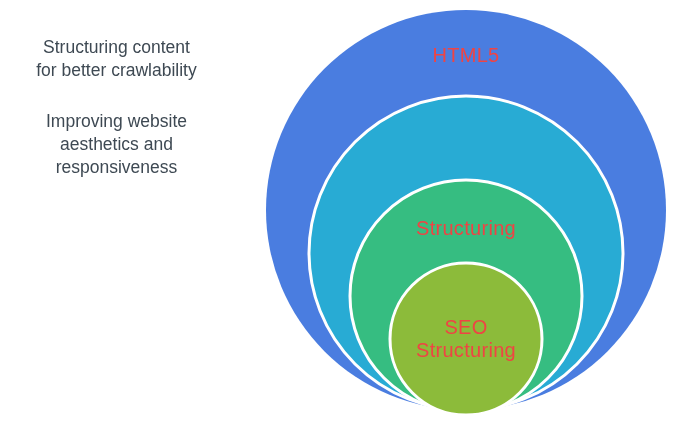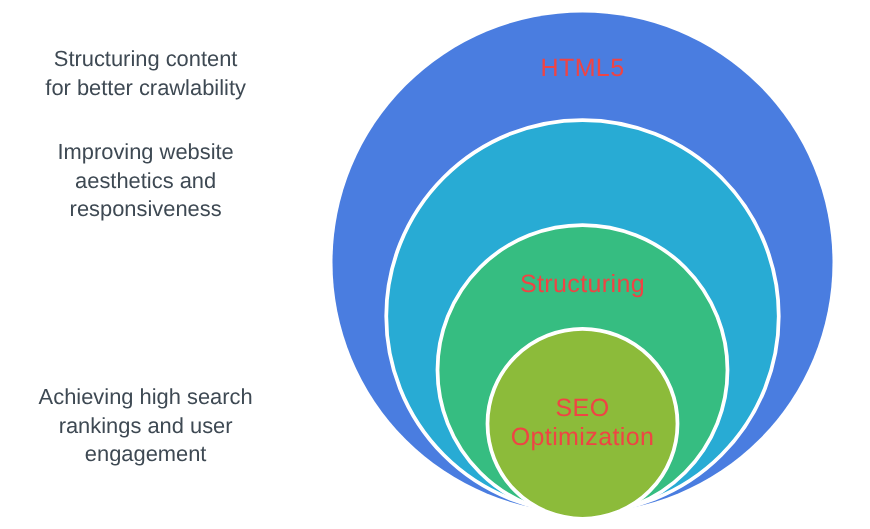--- a/index.html
+++ b/index.html
@@ -55,24 +55,21 @@
   <svg class="diagram-svg" width="696" height="423" viewBox="0 0 696 423">
     <circle cx="466" cy="210" r="200" fill="#4a7de0"></circle>
     <circle class="ring-stroked" cx="466" cy="253" r="157" fill="#28abd4"></circle>
     <circle class="ring-stroked" cx="466" cy="296" r="116" fill="#36bd81"></circle>
     <circle class="ring-stroked" cx="466" cy="339" r="76" fill="#8cbb3a"></circle>
   </svg>
 
   <div class="ring-label" style="top:55px">HTML5</div>
   <div class="ring-label" style="top:228px">Structuring</div>
   <div class="ring-label" style="top:339px">SEO
-Optimization</div>
+Structuring</div>
 
   <div class="note" style="top:36px">Structuring content
 for better crawlability</div>
   <div class="note" style="top:110px">Improving website
 aesthetics and
 responsiveness</div>
-  <div class="note" style="top:306px">Achieving high search
-rankings and user
-engagement</div>
 
 </div>
 
 </body></html>

